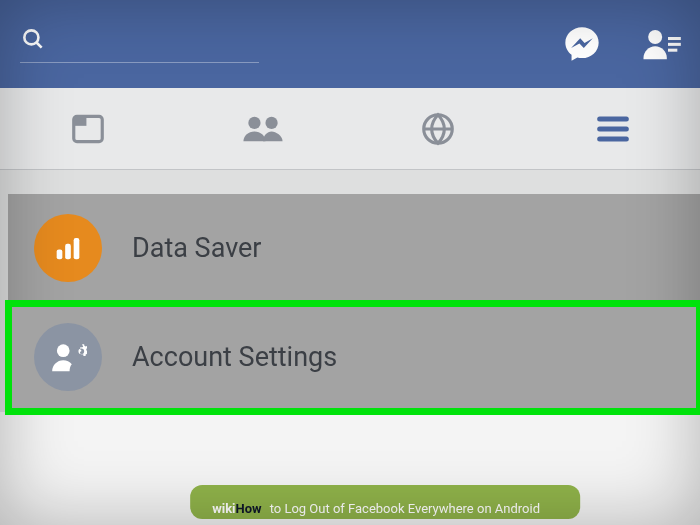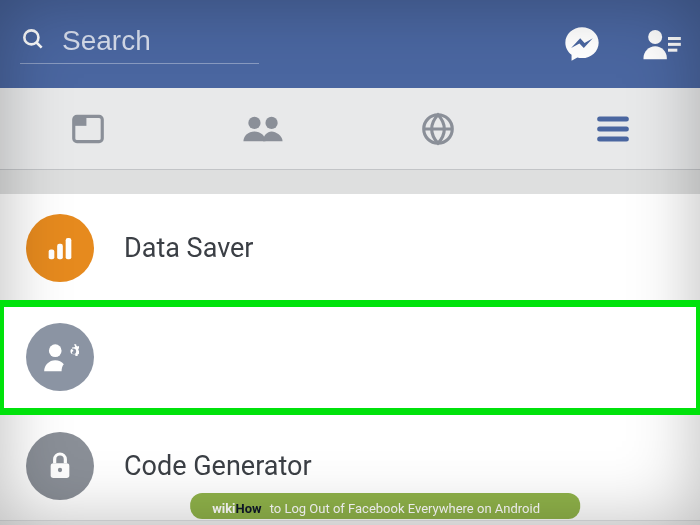--- a/index.html
+++ b/index.html
@@ -53,25 +53,26 @@
     align-items: center;
     justify-content: center;
     color: #8a8f98;
     height: 100%;
   }
   .menu-list {
     background: #dedfdf;
     padding-top: 24px;
   }
   .menu-item {
-    background: #ffffff;
+    background: #a3a3a3;
     display: flex;
     align-items: center;
     padding: 20px 26px;
     border-bottom: 1px solid #e2e3e5;
+    margin-left: 8px;
   }
   .menu-item.highlighted {
     outline: 7px solid #00e20b;
     outline-offset: -4px;
     position: relative;
     z-index: 2;
   }
   .menu-icon {
     width: 68px;
     height: 68px;
@@ -92,21 +93,21 @@
     font-weight: 400;
   }
   .caption {
     position: absolute;
     bottom: 6px;
     left: 50%;
     transform: translateX(-41%);
     background: #90b34a;
     color: #ffffff;
     font-size: 13px;
-    padding: 8px 40px 3px 22px;
+    padding: 16px 40px 3px 22px;
     border-radius: 12px;
     white-space: nowrap;
     display: flex;
     align-items: flex-start;
   }
   .caption .wiki { font-weight: 700; color: #fff; }
   .caption .how  { font-weight: 700; color: #0f172a; }
   .caption .rest { font-weight: 400; color: #fff; margin-left: 8px; }
   .vignette {
     position: absolute; inset: 0;
@@ -118,21 +119,20 @@
 <body>
 
 <div class="header">
   <div class="search-wrap">
     <span class="search-icon">
       <svg width="26" height="26" viewBox="0 0 24 24" fill="none" stroke="currentColor" stroke-width="2.4">
           <circle cx="10.5" cy="10.5" r="6.5"></circle>
           <line x1="20" y1="20" x2="15.2" y2="15.2"></line>
         </svg>
     </span>
-    <input class="search-input" placeholder="Search" style="">
   </div>
   <div class="header-spacer"></div>
   <span class="header-icon">
     <svg width="40" height="40" viewBox="0 0 36 36" fill="currentColor">
         <path d="M18 3C9.7 3 3 9.2 3 16.9c0 4.4 2.2 8.3 5.6 10.8v5.3l5.2-2.9c1.3.4 2.7.6 4.2.6 8.3 0 15-6.2 15-13.9S26.3 3 18 3zm1.6 18.6l-3.9-4.1-7.5 4.1 8.2-8.7 3.9 4.1 7.4-4.1-8.1 8.7z"></path>
       </svg>
   </span>
   <span class="header-icon">
     <svg width="42" height="42" viewBox="0 0 36 36" fill="currentColor">
         <circle cx="13" cy="12" r="6"></circle>
@@ -190,32 +190,23 @@
   <div class="menu-item highlighted">
     <div class="menu-icon gray">
       <svg width="38" height="38" viewBox="0 0 24 24" fill="currentColor">
           <circle cx="9" cy="8" r="4"></circle>
           <path d="M2 21c0-3.9 3.1-7 7-7 2.2 0 4.1 1 5.4 2.5C13.5 17.5 13 19 13 21H2z"></path>
           <g transform="translate(15,3) scale(0.45)">
             <path d="M12 8a4 4 0 100 8 4 4 0 000-8zm9 4l2 1-1 3-2-.7a7 7 0 01-1.7 1l-.3 2.2h-3l-.3-2.2a7 7 0 01-1.7-1l-2 .7-1-3 2-1a7 7 0 010-2l-2-1 1-3 2 .7a7 7 0 011.7-1L13 2h3l.3 2.2a7 7 0 011.7 1l2-.7 1 3-2 1a7 7 0 010 2z"></path>
           </g>
         </svg>
     </div>
-  </div>
-
-  <div class="menu-item">
-    <div class="menu-icon dgray">
-      <svg width="32" height="32" viewBox="0 0 24 24" fill="currentColor">
-          <rect x="5" y="10" width="14" height="11" rx="2"></rect>
-          <path d="M8 10V7a4 4 0 118 0v3" fill="none" stroke="currentColor" stroke-width="2.4"></path>
-          <circle cx="12" cy="15" r="1.6" fill="#8a8f97"></circle>
-        </svg>
-    </div>
-    <span class="menu-label">Code Generator</span>
-  </div>
+    <span class="menu-label">Account Settings</span>
+  </div>
+
 
 </div>
 
 <div class="caption">
   <span class="wiki">wiki</span>
     <span class="how">How</span>
     <span class="rest"> to Log Out of Facebook Everywhere on Android</span>
 </div>
 
 <div class="vignette"></div>

